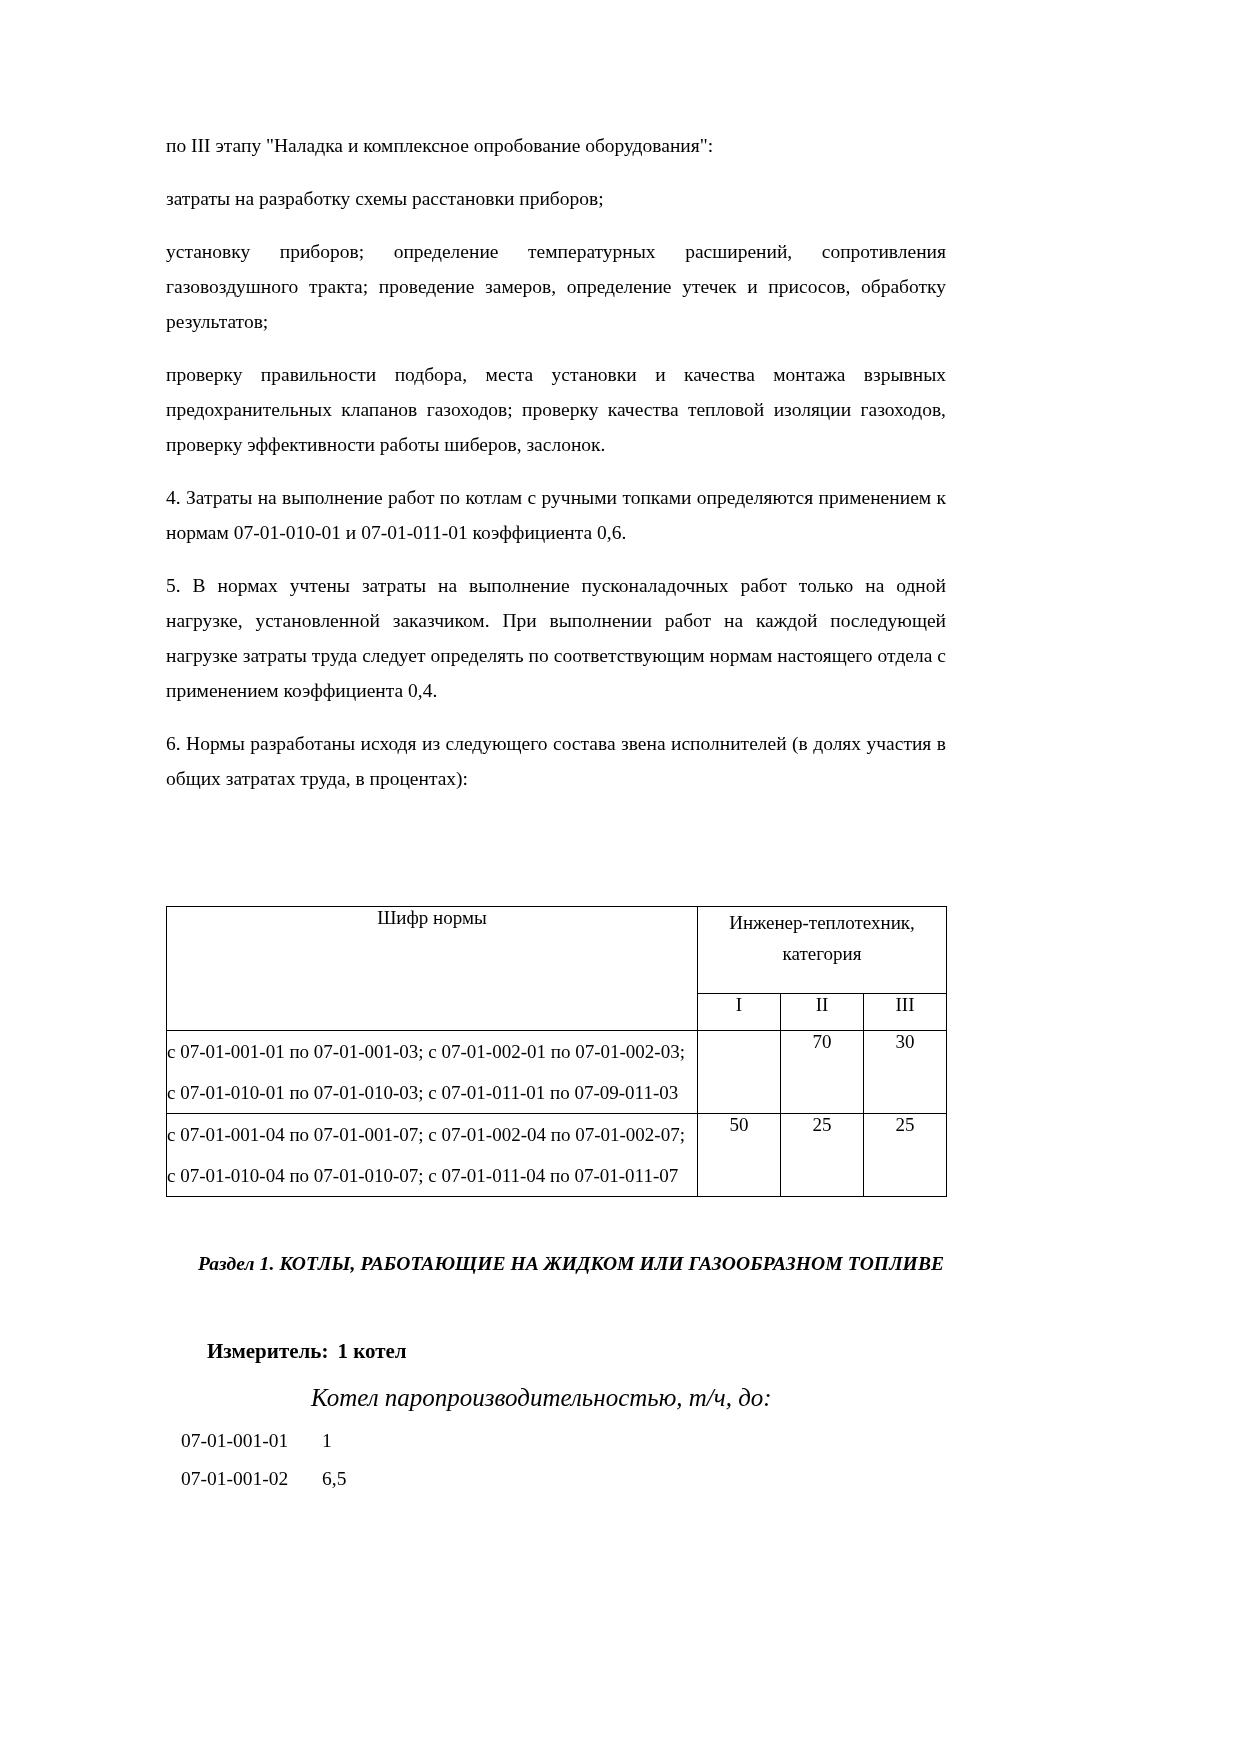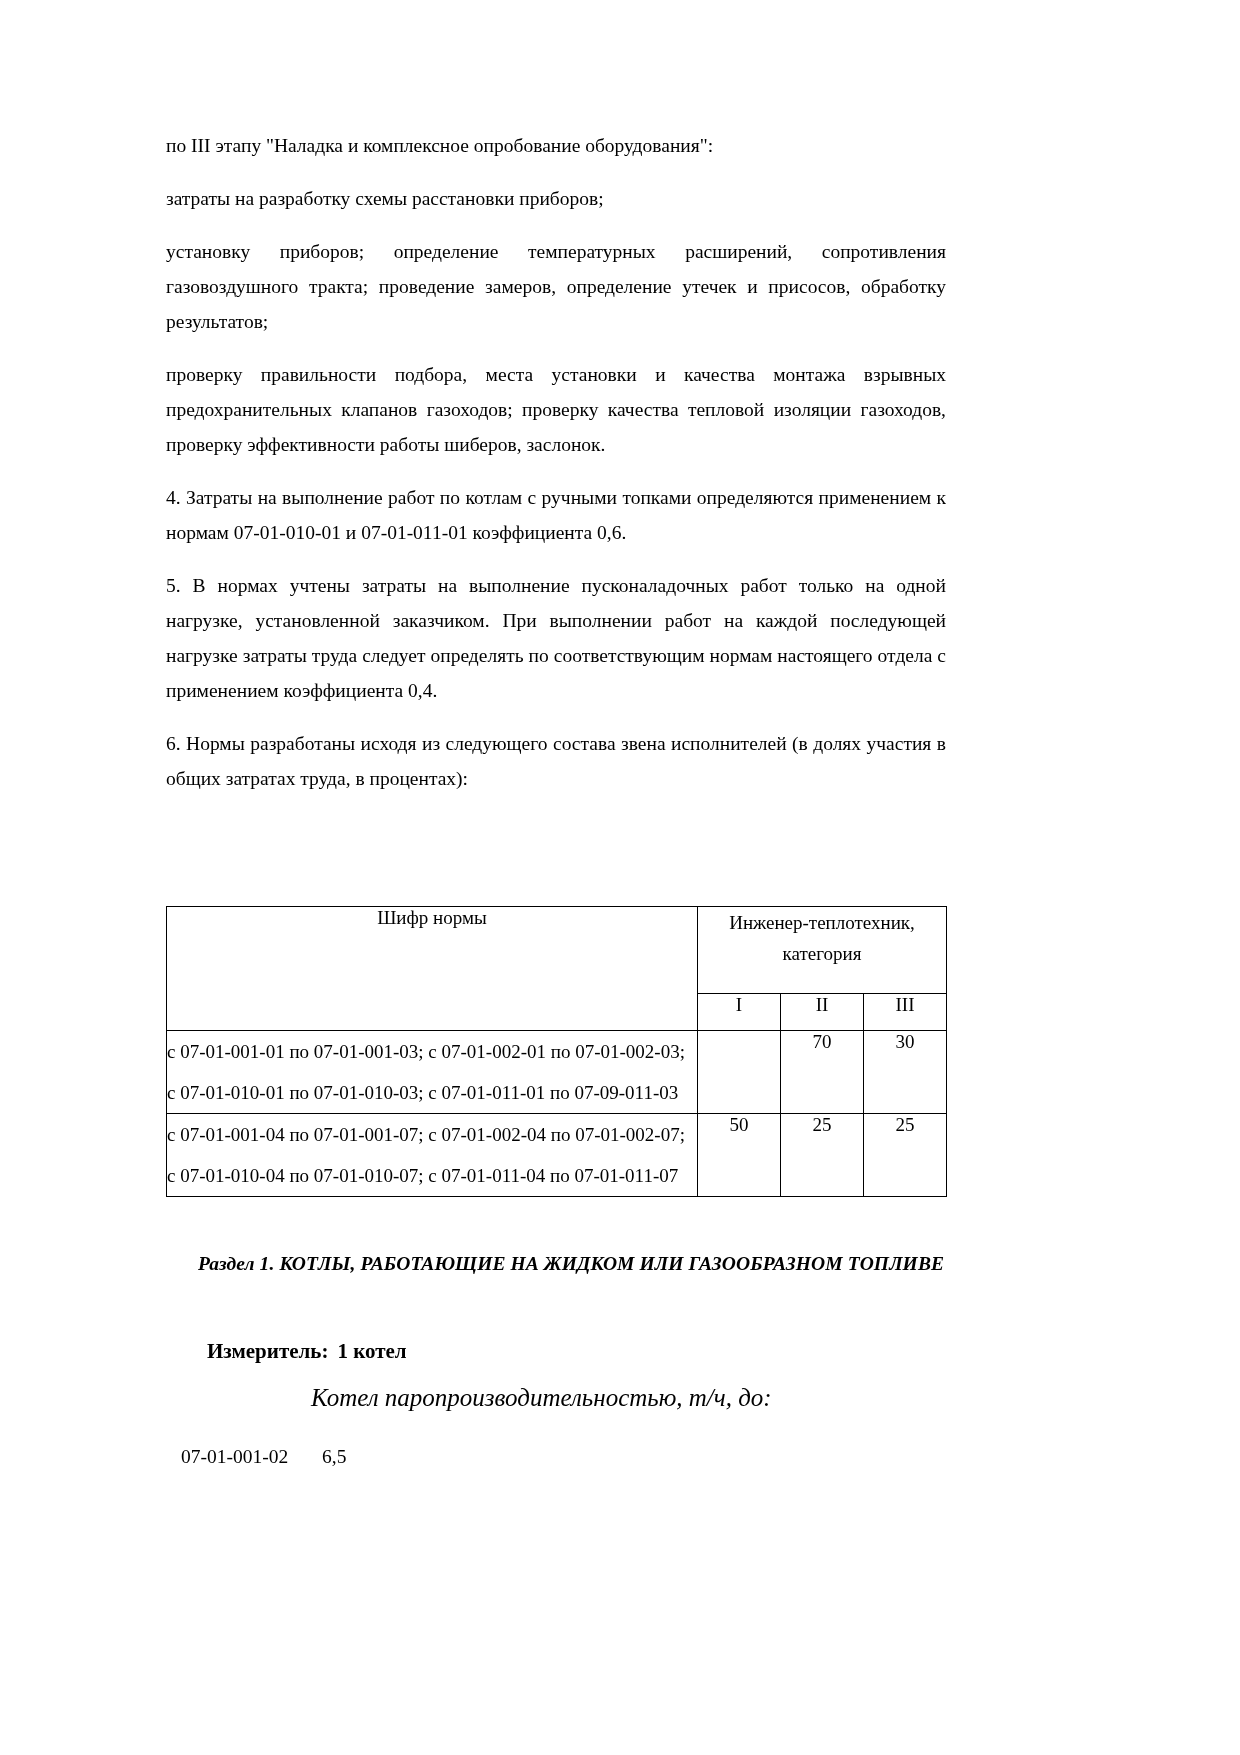--- a/index.html
+++ b/index.html
@@ -246,20 +246,24 @@
     <p class="measure-line">
       <span>Измеритель:</span><span class="m-val">1 котел</span>
     </p>
 
     <div style="height:20px"></div>
 
     <p class="unit-header">Котел паропроизводительностью, т/ч, до:</p>
 
     <div style="height:18px"></div>
 
+    <div class="norm-row">
+      <span class="nr-code">07-01-001-01</span>
+      <span class="nr-val">1</span>
+    </div>
 
     <div style="height:16px"></div>
 
     <div class="norm-row">
       <span class="nr-code">07-01-001-02</span>
       <span class="nr-val">6,5</span>
     </div>
 
   </div>
 

